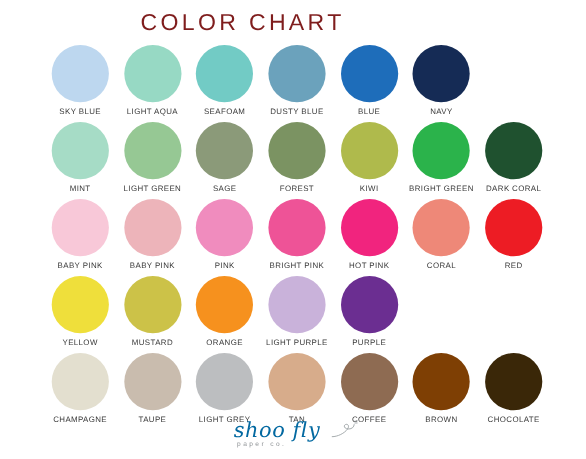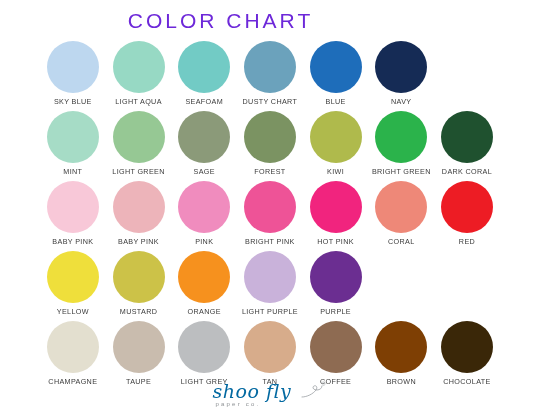--- a/index.html
+++ b/index.html
@@ -23,21 +23,21 @@
   .chart-title {
     position: absolute;
     top: 9px;
     left: 0;
     width: 441px;
     text-align: center;
     font-family: "Liberation Sans", sans-serif;
     font-size: 21px;
     font-weight: 300;
     letter-spacing: 3.0px;
-    color: #6d28d9;
+    color: #7f1d1d;
     line-height: 24px;
     white-space: nowrap;
   }
   .grid {
     position: absolute;
     top: 41px;
     left: 40px;
     width: 460px;
     display: flex;
     flex-direction: column;
@@ -141,21 +141,21 @@
       <div class="swatch">
         <span class="dot" style="background-color: rgb(151, 217, 196);"></span>
         <span class="swatch-label">LIGHT AQUA</span>
       </div>
       <div class="swatch">
         <span class="dot" style="background-color: rgb(114, 203, 197);"></span>
         <span class="swatch-label">SEAFOAM</span>
       </div>
       <div class="swatch">
         <span class="dot" style="background-color: rgb(107, 162, 188);"></span>
-        <span class="swatch-label">DUSTY CHART</span>
+        <span class="swatch-label">DUSTY BLUE</span>
       </div>
       <div class="swatch">
         <span class="dot" style="background-color: rgb(30, 109, 186);"></span>
         <span class="swatch-label">BLUE</span>
       </div>
       <div class="swatch">
         <span class="dot" style="background-color: rgb(21, 43, 85);"></span>
         <span class="swatch-label">NAVY</span>
       </div>
     </div>

